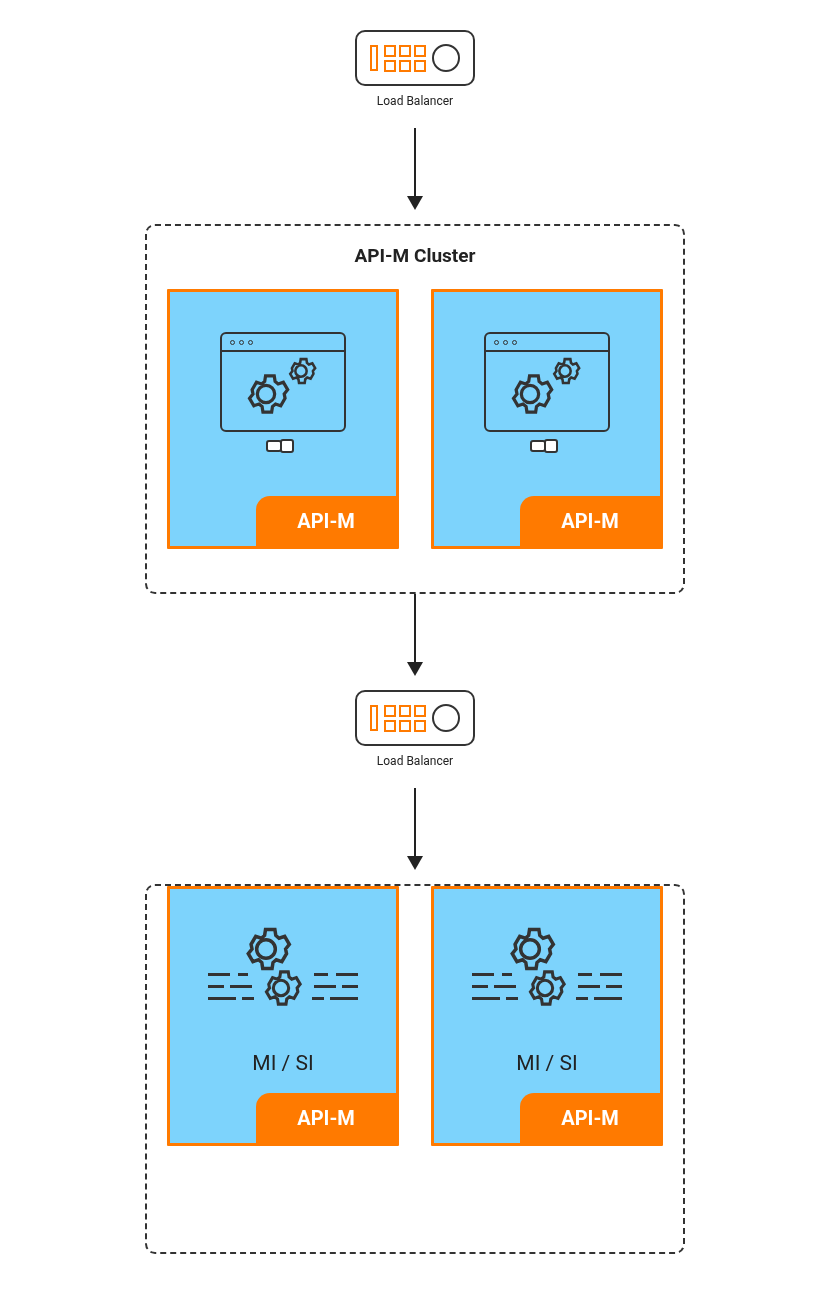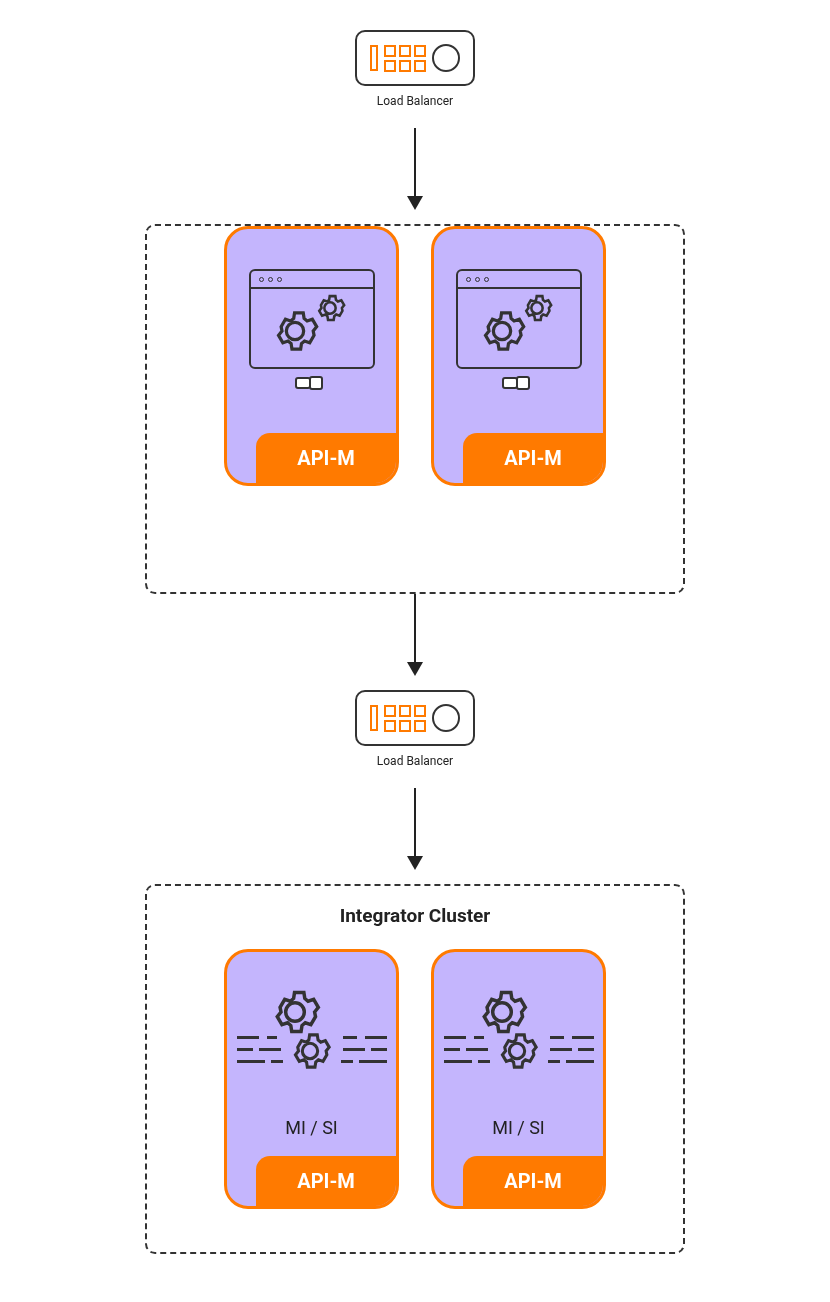--- a/index.html
+++ b/index.html
@@ -81,25 +81,25 @@
     margin-bottom: 22px;
   }
   .cards {
     display: flex;
     justify-content: center;
     gap: 32px;
     padding-bottom: 36px;
   }
   .card {
     position: relative;
-    width: 175px;
+    width: 232px;
     height: 260px;
     border: 3px solid #ff7a00;
-    border-radius: 24px;
-    background: #c4b5fd;
+    border-radius: 1px;
+    background: #7dd3fc;
     overflow: hidden;
   }
   .card-badge {
     position: absolute;
     bottom: 0;
     right: 0;
     width: 140px;
     height: 50px;
     background: #ff7a00;
     border-top-left-radius: 14px;
@@ -182,21 +182,21 @@
     border-radius: 3px;
     background: #fff;
     margin-left: -2px;
     position: relative;
   }
   .misi-label {
     position: absolute;
     bottom: 68px;
     left: 50%;
     transform: translateX(-50%);
-    font-size: 18px;
+    font-size: 21px;
     color: #222;
     white-space: nowrap;
   }
   .card-integ-icon {
     position: absolute;
     top: 32px;
     left: 50%;
     transform: translateX(-50%);
     width: 150px;
     height: 110px;
@@ -242,20 +242,21 @@
           <div class="lb-sq"></div>
       </div>
       <div class="lb-circle"></div>
     </div>
   </div>
   <div class="lb-label" style="top:94px;">Load Balancer</div>
 
   <div class="arrow" style="top:128px; height:80px;"></div>
 
   <div class="cluster" style="top:224px; height:370px;">
+    <div class="cluster-title">API-M Cluster</div>
     <div class="cards">
 
       <div class="card">
         <div class="card-app-icon">
           <div class="app-window">
             <div class="app-titlebar">
               <div class="app-dot"></div>
                 <div class="app-dot"></div>
                 <div class="app-dot"></div>
             </div>
@@ -313,21 +314,20 @@
           <div class="lb-sq"></div>
       </div>
       <div class="lb-circle"></div>
     </div>
   </div>
   <div class="lb-label" style="top:754px;">Load Balancer</div>
 
   <div class="arrow" style="top:788px; height:80px;"></div>
 
   <div class="cluster" style="top:884px; height:370px;">
-    <div class="cluster-title">Integrator Cluster</div>
     <div class="cards">
 
       <div class="card">
         <div class="card-integ-icon">
           <svg viewBox="0 0 24 24" style="position:absolute;width:56px;height:56px;top:0;left:30px;">
               <path fill="none" stroke="#333" stroke-width="1.5" d="M12 8a4 4 0 100 8 4 4 0 000-8zm8.4 4l1.6-2-2-3.4-2.4.8-1.4-1.2-.4-2.6h-4l-.4 2.6-1.4 1.2-2.4-.8-2 3.4L6 12l-1.6 2 2 3.4 2.4-.8 1.4 1.2.4 2.6h4l.4-2.6 1.4-1.2 2.4.8 2-3.4L20.4 12z"></path>
             </svg>
           <svg viewBox="0 0 24 24" style="position:absolute;width:46px;height:46px;top:44px;left:50px;">
               <path fill="none" stroke="#333" stroke-width="1.6" d="M12 8a4 4 0 100 8 4 4 0 000-8zm8.4 4l1.6-2-2-3.4-2.4.8-1.4-1.2-.4-2.6h-4l-.4 2.6-1.4 1.2-2.4-.8-2 3.4L6 12l-1.6 2 2 3.4 2.4-.8 1.4 1.2.4 2.6h4l.4-2.6 1.4-1.2 2.4.8 2-3.4L20.4 12z"></path>
             </svg>

